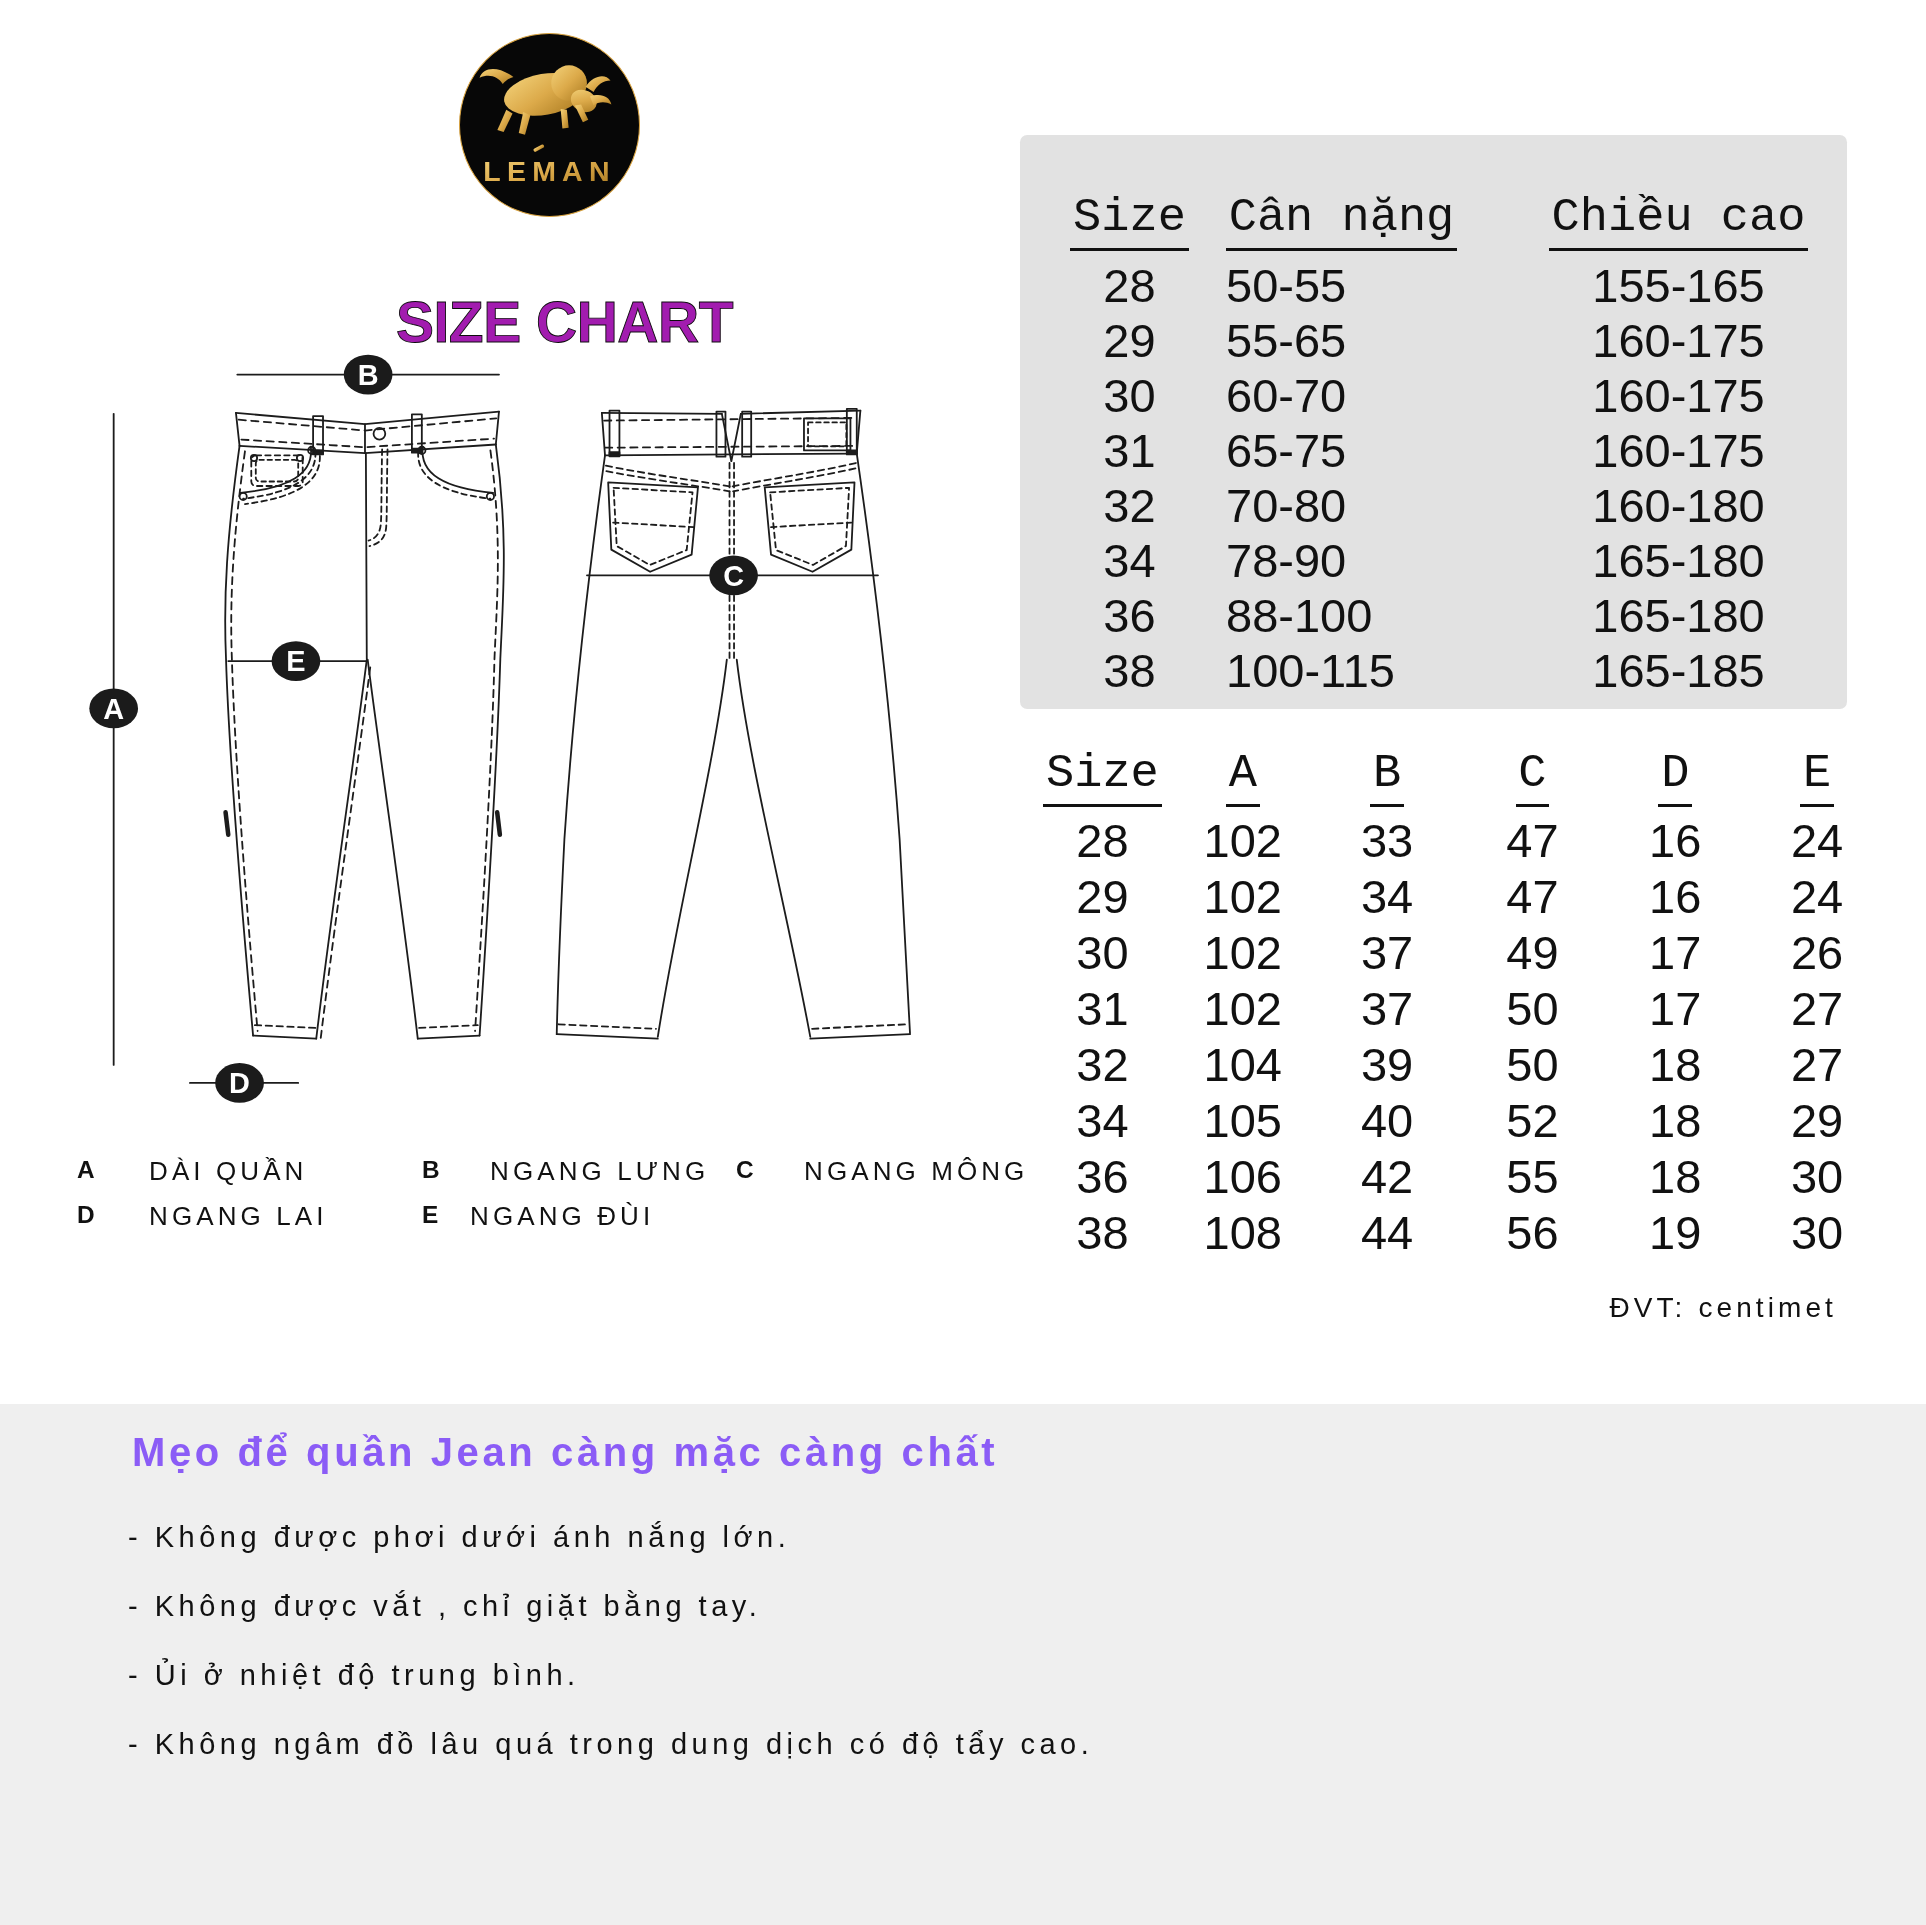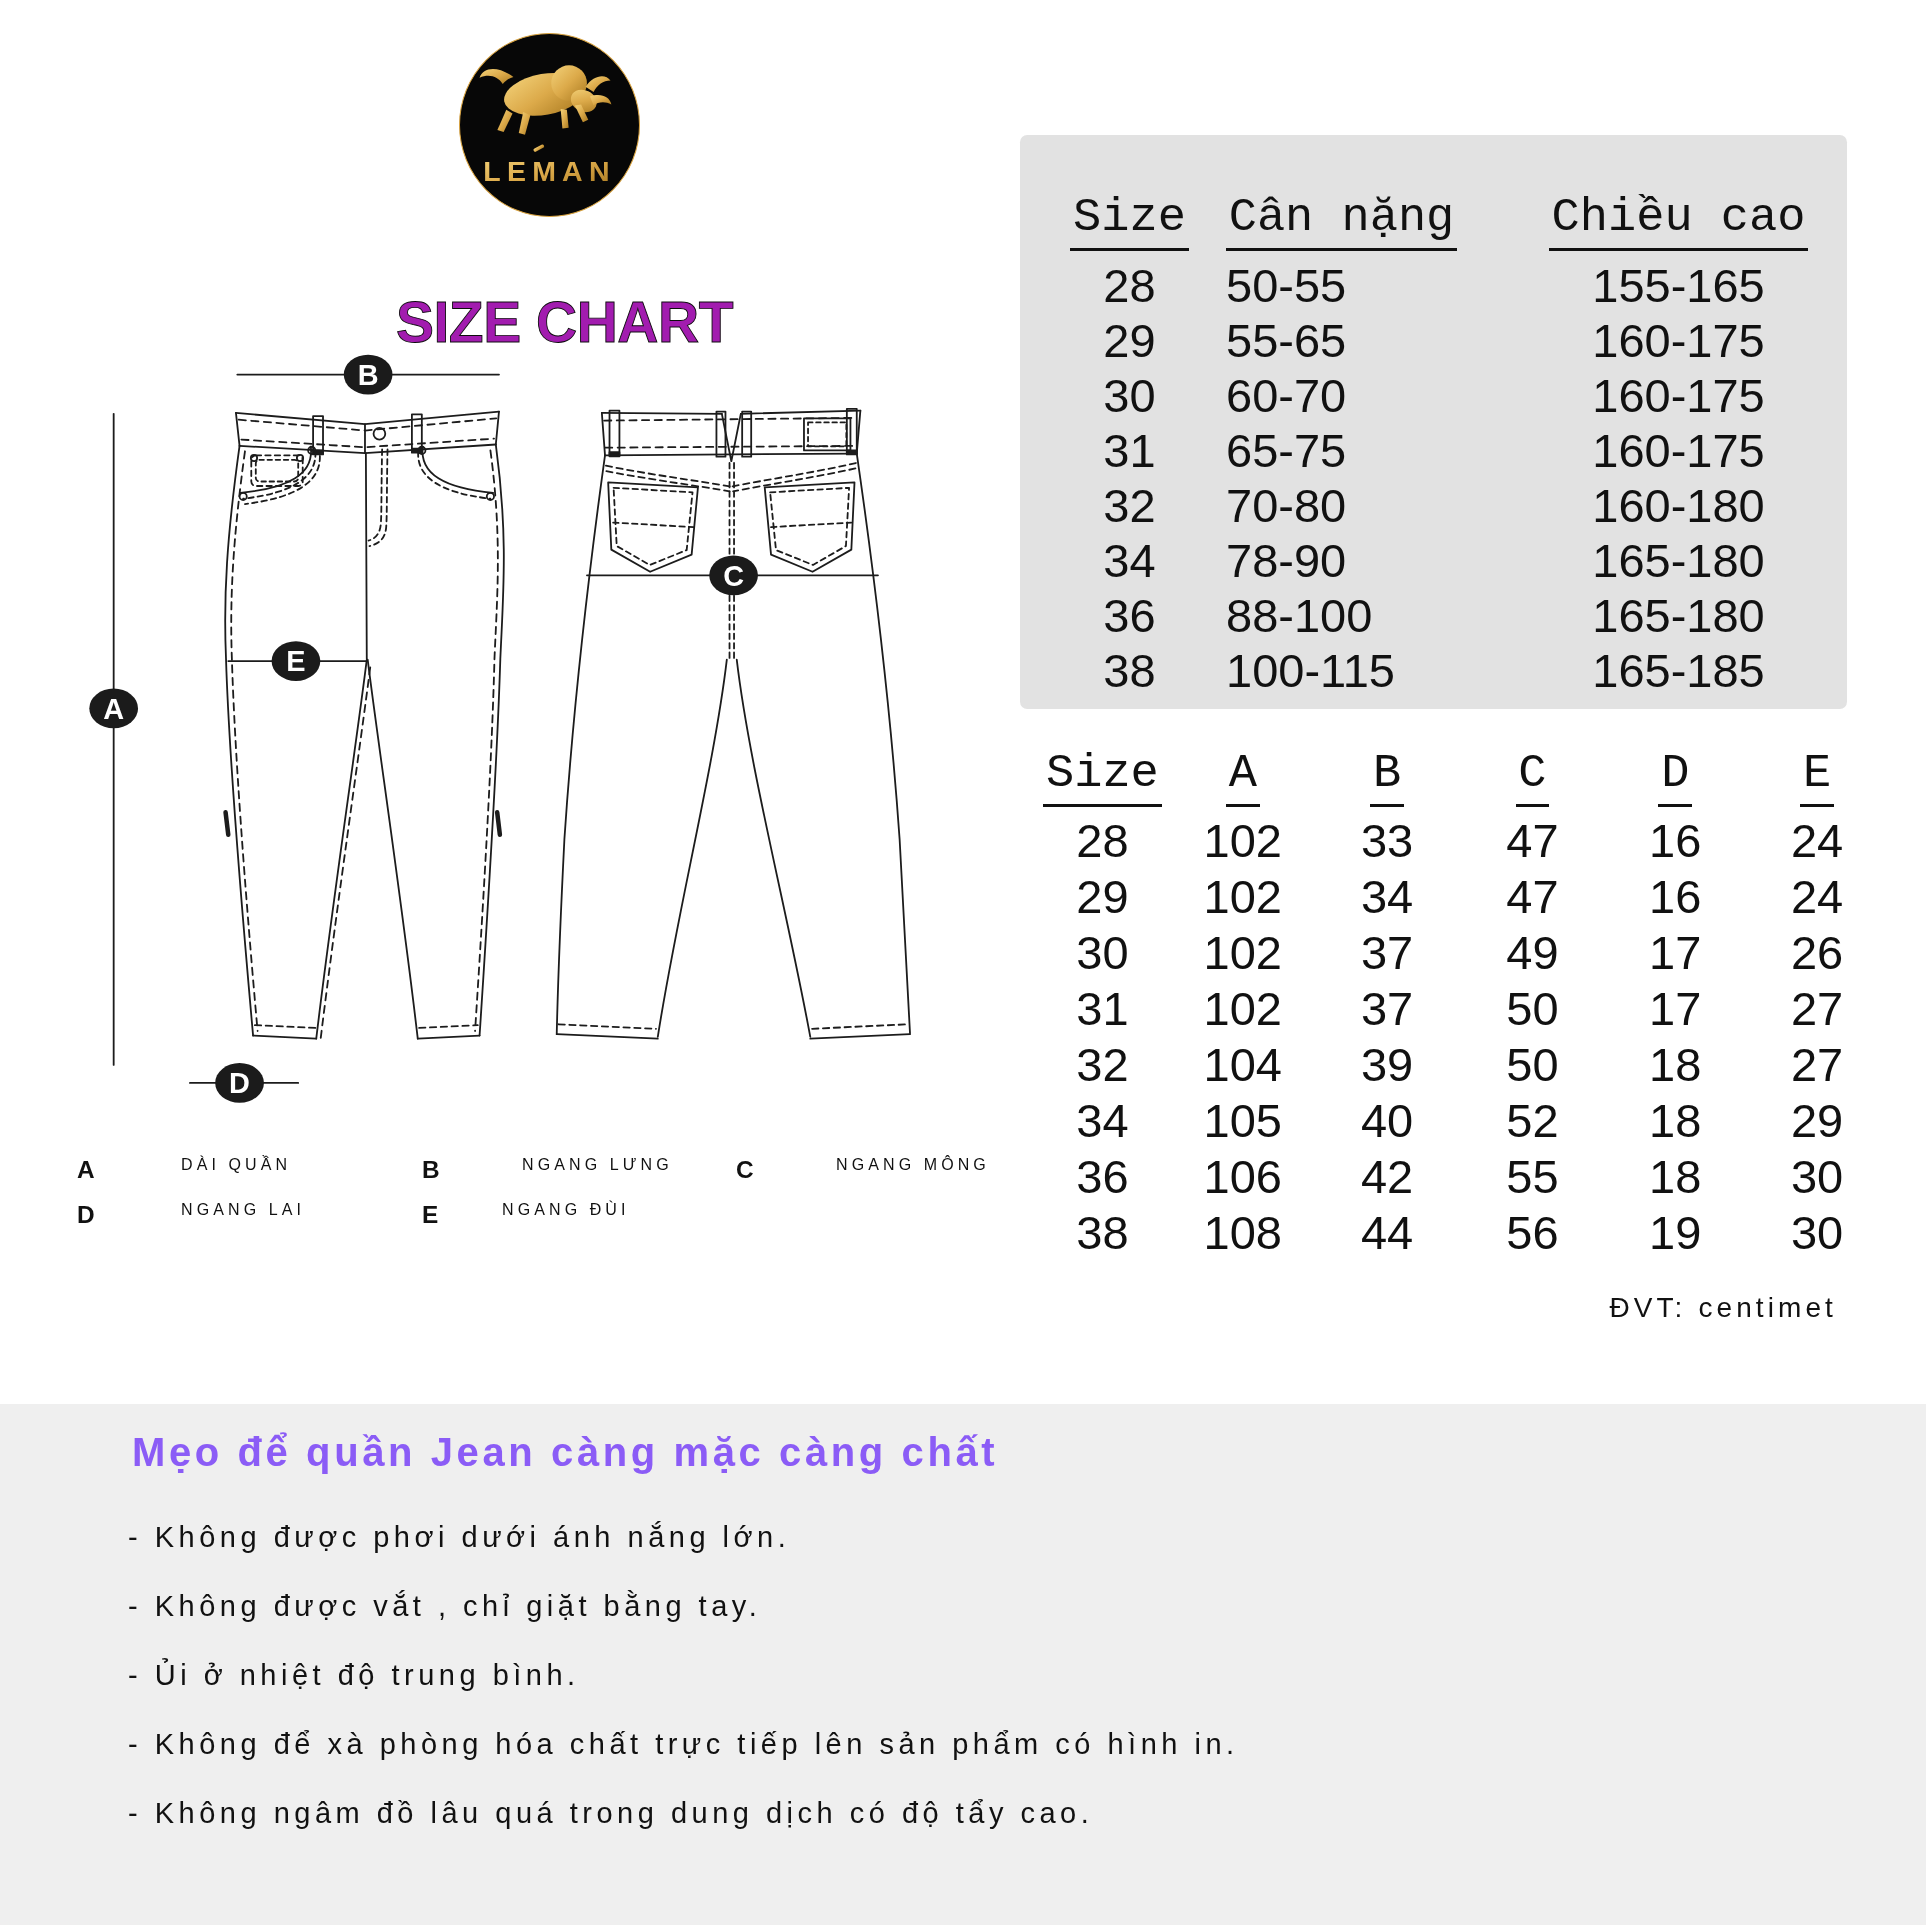--- a/index.html
+++ b/index.html
@@ -37,21 +37,21 @@
   .mtable .c6{width:142px;text-align:center;}
   .u{display:inline-block;border-bottom:3.2px solid #111;padding:0 2.7px 3.6px 2.7px;font-family:Liberation Mono, monospace;}
   .unit-note{position:absolute;left:1503px;top:1292px;width:334px;text-align:right;
     font-size:28px;letter-spacing:4.1px;white-space:nowrap;}
 
   
   .diagram{position:absolute;left:68px;top:343px;width:880px;height:767px;}
 
   
   .legend-key{position:absolute;font-size:24.4px;font-weight:700;white-space:nowrap;}
-  .legend-label{position:absolute;font-size:16px;letter-spacing:4.1px;white-space:nowrap;margin-left:32px;}
+  .legend-label{position:absolute;font-size:26px;letter-spacing:4.1px;white-space:nowrap;}
   .lg-row1{top:1156px;} .lg-row2{top:1201px;}
 
   
   .tips-section{position:absolute;left:0;top:1404px;width:1926px;height:522px;background:#efefef;}
   .tips-title{position:absolute;left:132px;top:1430px;font-size:40px;font-weight:700;
     letter-spacing:3.6px;white-space:nowrap;color:#8b5cf6;}
   .tips-list{position:absolute;left:128px;top:1503px;}
   .tip{height:69px;line-height:69px;font-size:29px;letter-spacing:4.5px;white-space:nowrap;}
 </style>
 </head>
@@ -374,17 +374,16 @@
 <div class="tips-section"></div>
 <div class="tips-title">Mẹo để quần Jean càng mặc càng chất</div>
 <div class="tips-list">
 
     <div class="tip">- Không được phơi dưới ánh nắng lớn.</div>
 
     <div class="tip">- Không được vắt , chỉ giặt bằng tay.</div>
 
     <div class="tip">- Ủi ở nhiệt độ trung bình.</div>
 
-    <div class="tip">- Không để xà phòng hóa chất trực tiếp lên sản phẩm có hình in.</div>
 
     <div class="tip">- Không ngâm đồ lâu quá trong dung dịch có độ tẩy cao.</div>
   </div>
 
 
 </body></html>

